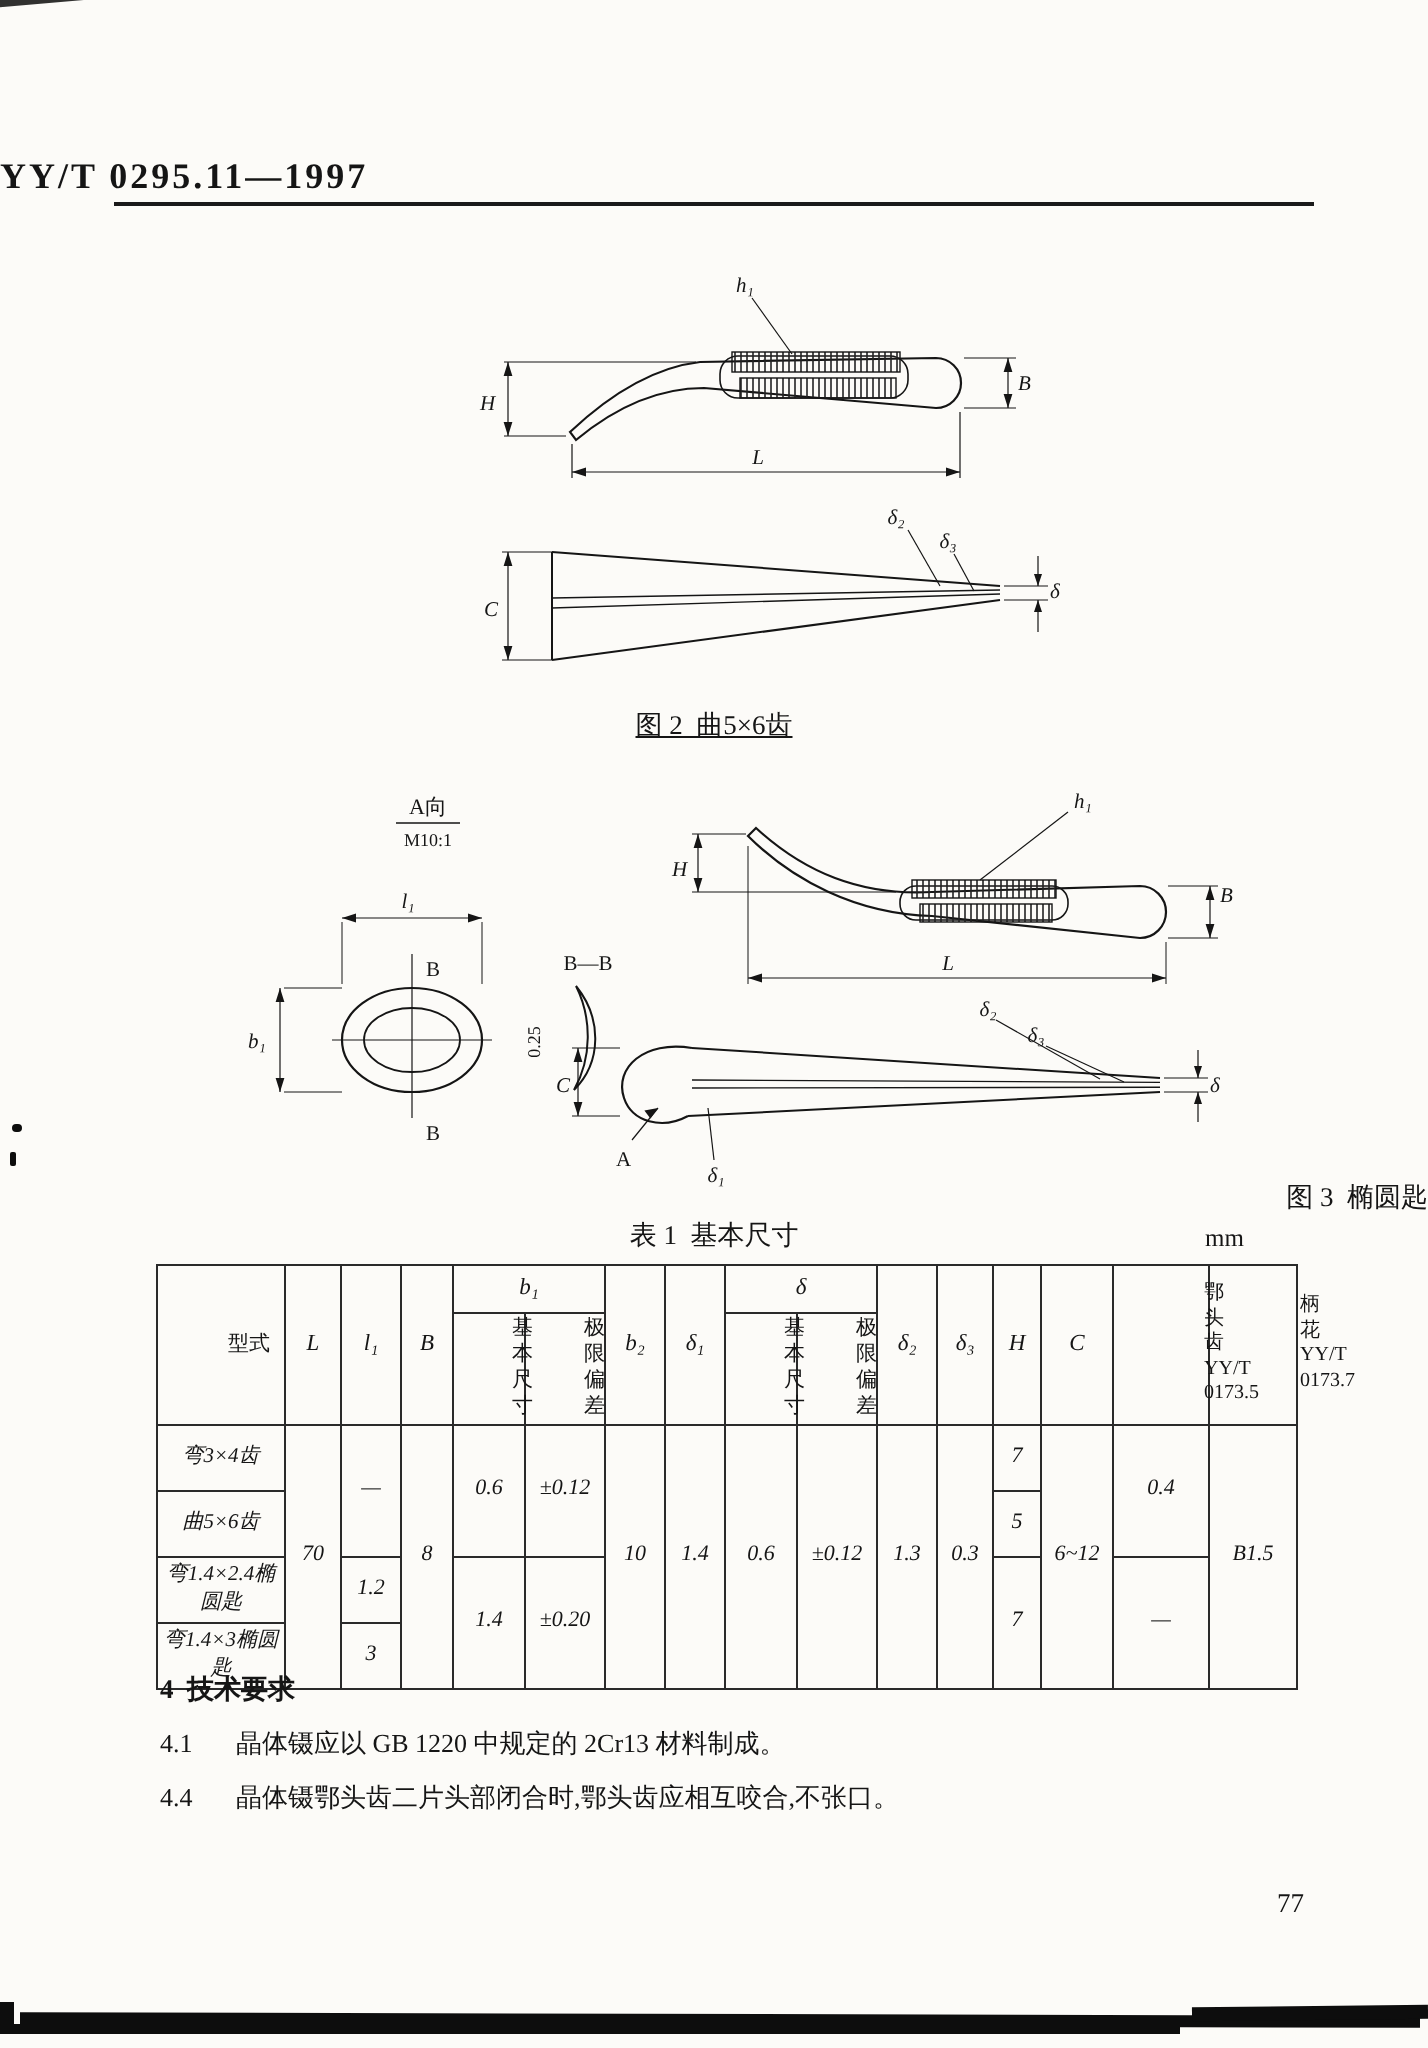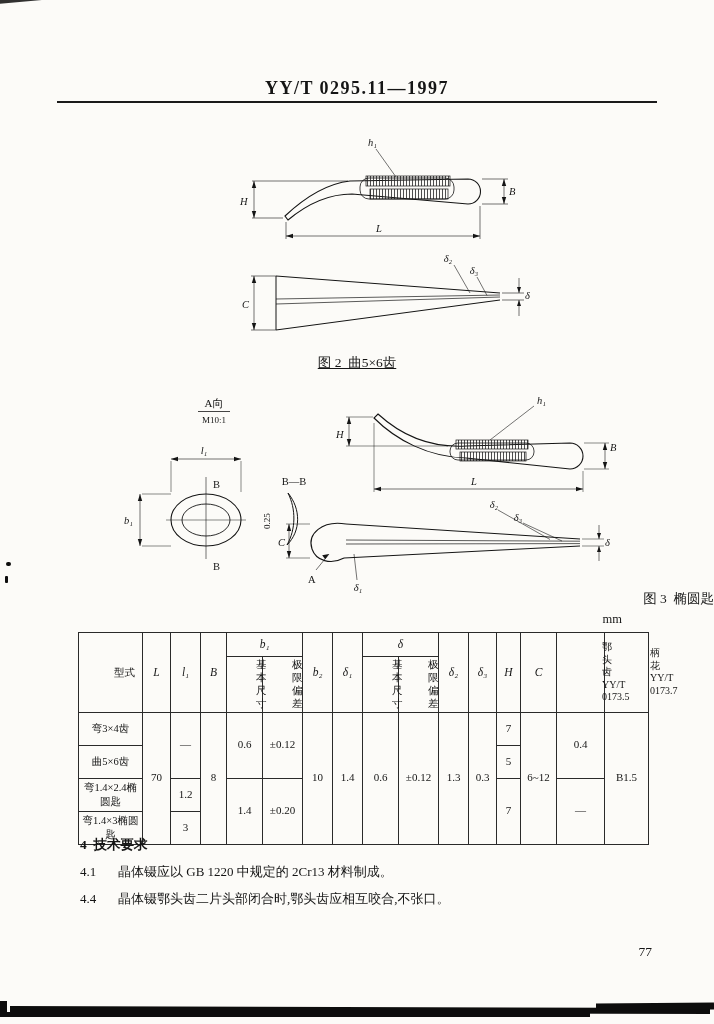--- a/index.html
+++ b/index.html
@@ -1,20 +1,20 @@
 <!DOCTYPE html>
 <html><head>
 <meta charset="utf-8">
 <style>
   * { margin:0; padding:0; box-sizing:border-box; }
   html,body { background:#9a9a9a; }
   body { font-family:"Liberation Serif","DejaVu Serif",serif; }
   .page { position:relative; width:714px; height:1024px; background:#fcfbf8; overflow:hidden; color:#151515; margin:0 auto; }
 
-  .doc-header { position:absolute; top:78px; left:0; width:100%; text-align:center;
+  .doc-header { position:absolute; top:78px; left:0; width:100%; text-align:left;
                 font-size:18px; font-weight:bold; letter-spacing:1.5px; white-space:pre; }
   .header-rule { position:absolute; top:101px; left:57px; width:600px; height:2px; background:#1a1a1a; }
 
   .caption { position:absolute; left:0; width:100%; text-align:center; font-size:13.5px; white-space:pre; }
   #cap2 { top:354px;text-decoration:underline; }
   #cap3 { top:590px;text-align:right; }
   .tbl-title { position:absolute; top:609px; left:0; width:100%; text-align:center; font-size:13.5px; white-space:pre; }
   .unit { position:absolute; top:612px; right:92px; font-size:12.5px; }
 
   svg.fig { position:absolute; overflow:visible; }
@@ -22,21 +22,21 @@
   svg text.plain { font-style:normal; }
   svg text.cjk { font-style:normal; font-size:11px; }
   svg text.small { font-size:9px; }
 
   table.dims { position:absolute; top:632px; left:78px; width:570px; border-collapse:collapse;
                table-layout:fixed; border:1.5px solid #1f1f1f; }
   table.dims td { border:1px solid #2a2a2a; text-align:center; vertical-align:middle;
                   font-size:11px; padding:1px; line-height:1.25; }
   table.dims tr.h1 { height:24px; }
   table.dims tr.h2 { height:36px; }
-  table.dims tr.body { height:33px; }
+  table.dims tr.body { height:33px;font-style:italic; }
   table.dims td.sym { font-style:italic; font-size:11.5px; }
   table.dims td.cjk { font-size:10.5px;padding-left:29px; }
   table.dims td.prewrap { white-space:pre-line; font-size:10px; line-height:1.25;padding-left:45px; }
   table.dims td.typecell { font-size:10.5px; padding:1px 2px; }
 
   .req { position:absolute; left:80px; top:836px; width:566px; }
   .req-heading { font-size:13.5px; font-weight:bold; white-space:pre; }
   .req-item { margin-top:9px; font-size:13px; }
   .req-num { display:inline-block; min-width:30px; margin-right:8px; }
 
@@ -229,20 +229,21 @@
     <text x="20" y="50">C</text>
     <text x="50" y="87" class="plain">A</text>
     <text x="100" y="95" text-anchor="middle">δ₁</text>
     <text x="236" y="12" text-anchor="middle">δ₂</text>
     <text x="260" y="25" text-anchor="middle">δ₃</text>
     <text x="347" y="50">δ</text>
   </svg>
 
   <div class="caption" id="cap3">图 3  椭圆匙</div>
 
+  <div class="tbl-title">表 1  基本尺寸</div>
   <div class="unit">mm</div>
 
   <table class="dims">
     <colgroup>
       <col style="width:64px">
         <col style="width:28px">
         <col style="width:30px">
         <col style="width:26px">
       <col style="width:36px">
         <col style="width:40px">

